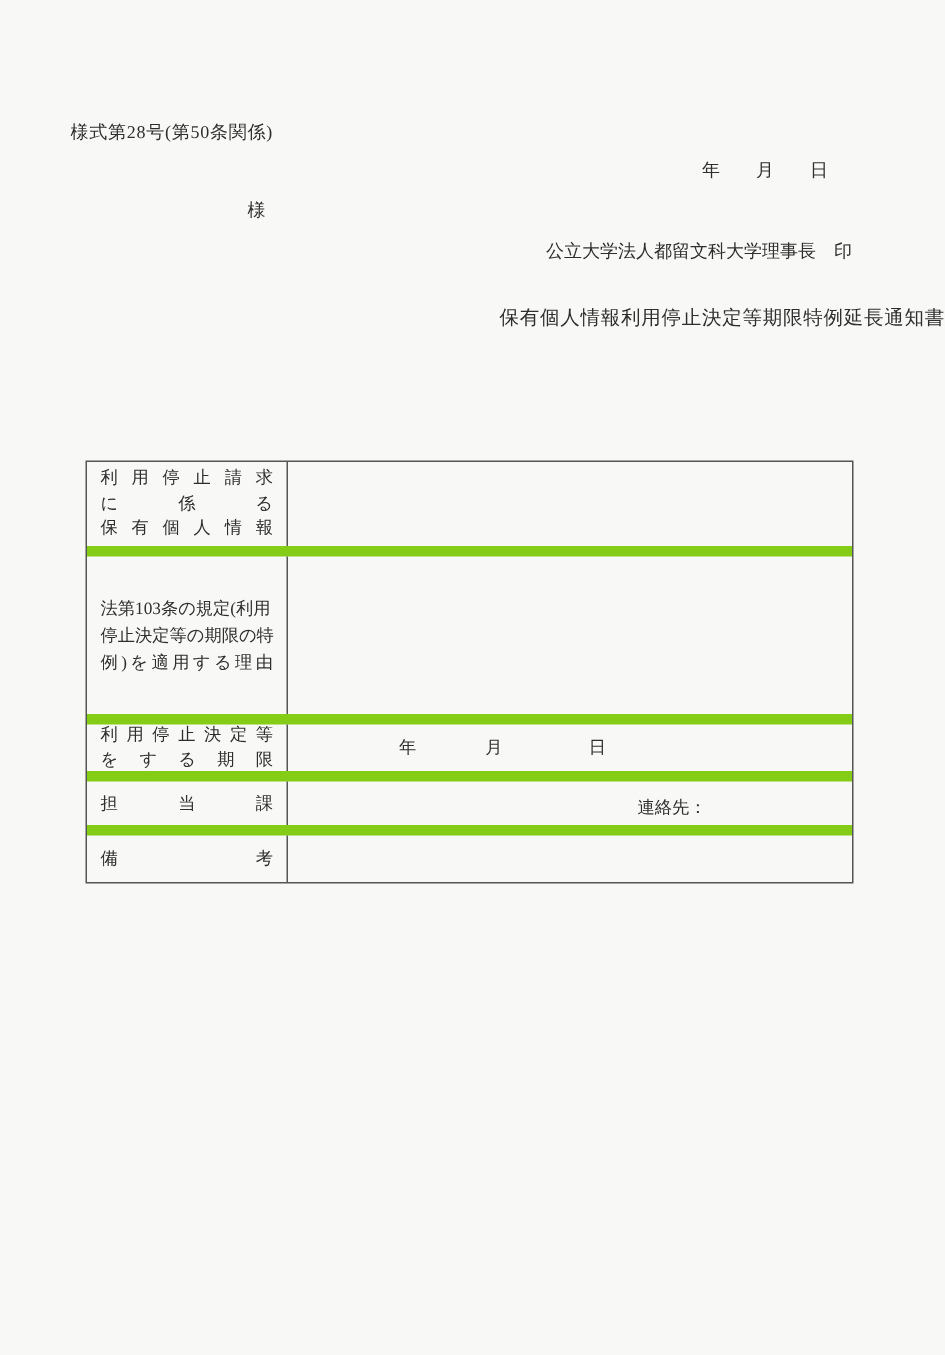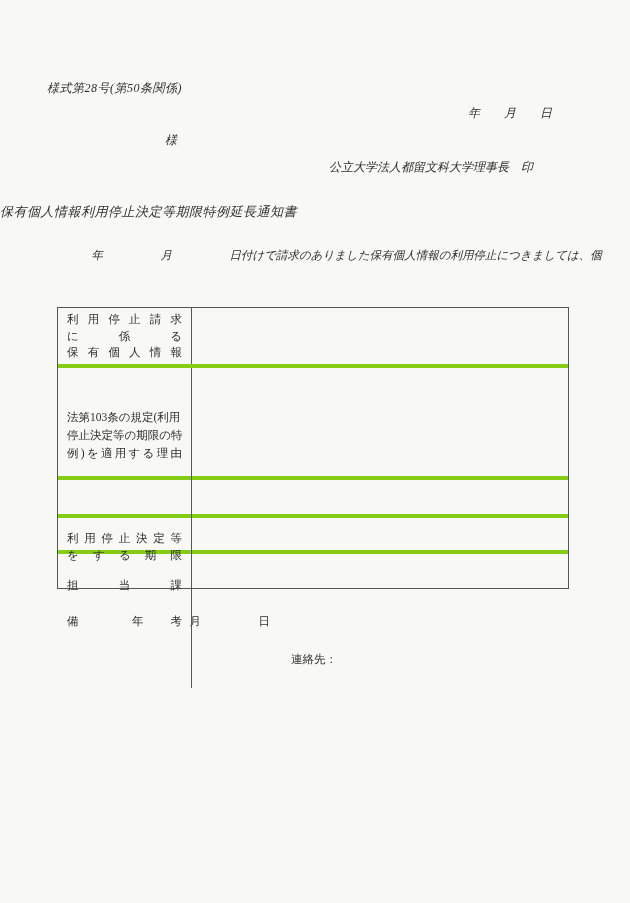--- a/index.html
+++ b/index.html
@@ -4,37 +4,37 @@
 <style>
   html,body{margin:0;padding:0;}
   body{
     width:630px;height:903px;
     background:#f8f8f7;
     font-family:"Liberation Serif","DejaVu Serif",serif;
     color:#2e2e2e;
     -webkit-font-smoothing:antialiased;
   }
   .page{position:relative;width:630px;height:903px;overflow:hidden;}
-  .abs{position:absolute;font-style:italic;}
+  .abs{position:absolute;}
   .fs12{font-size:12px;line-height:15px;}
   .form-number{left:47px;top:81px;letter-spacing:0.5px;}
   .date-line{left:0;top:106px;width:630px;text-align:right;padding-right:78px;box-sizing:border-box;}
   .addressee{left:165px;top:133px;}
-  .sender{left:0;top:160px;width:630px;text-align:right;padding-right:97px;box-sizing:border-box;}
-  .doc-title{left:0;top:203px;width:630px;text-align:left;font-size:13px;letter-spacing:0.5px;}
+  .sender{left:0;top:160px;width:630px;text-align:right;padding-right:62px;box-sizing:border-box;}
+  .doc-title{left:0;top:203px;width:630px;text-align:right;font-size:13px;letter-spacing:0.5px;}
   .body-par{left:57px;top:246px;width:520px;font-size:11.5px;}
   .body-par .pline{line-height:18.5px;white-space:nowrap;}
 
   .tbl{
     position:absolute;left:57px;top:307px;width:512px;
     border:1px solid #555;box-sizing:border-box;
     font-size:11.5px;
   }
   .trow{display:flex;box-sizing:border-box;}
-  .trow + .trow{border-top:4px solid #84cc16;flex-direction:column;}
+  .trow + .trow{border-top:7px solid #84cc16;}
   .r1{height:56px;}
   .r2{height:112px;}
   .r3{height:38px;}
   .r4{height:36px;}
   .r5{height:38px;}
   .tlabel{
     width:134px;flex:0 0 134px;border-right:1px solid #555;
     box-sizing:border-box;padding:4px 9px;
     display:flex;flex-direction:column;justify-content:center;
   }
@@ -57,21 +57,20 @@
 
   <div class="abs fs12 date-line">年　　月　　日</div>
 
   <div class="abs fs12 addressee">様</div>
 
   <div class="abs fs12 sender">公立大学法人都留文科大学理事長　印</div>
 
   <div class="abs doc-title">保有個人情報利用停止決定等期限特例延長通知書</div>
 
   <div class="abs body-par">
-    <div class="pline">　　　年　　　　　月　　　　　日付けで請求のありました保有個人情報の利用停止につきましては、個</div>
   </div>
 
   <div class="tbl">
 
     <div class="trow r1">
       <div class="tlabel">
         <div class="lbl-line spread">
             <span>利</span>
             <span>用</span>
             <span>停</span>

